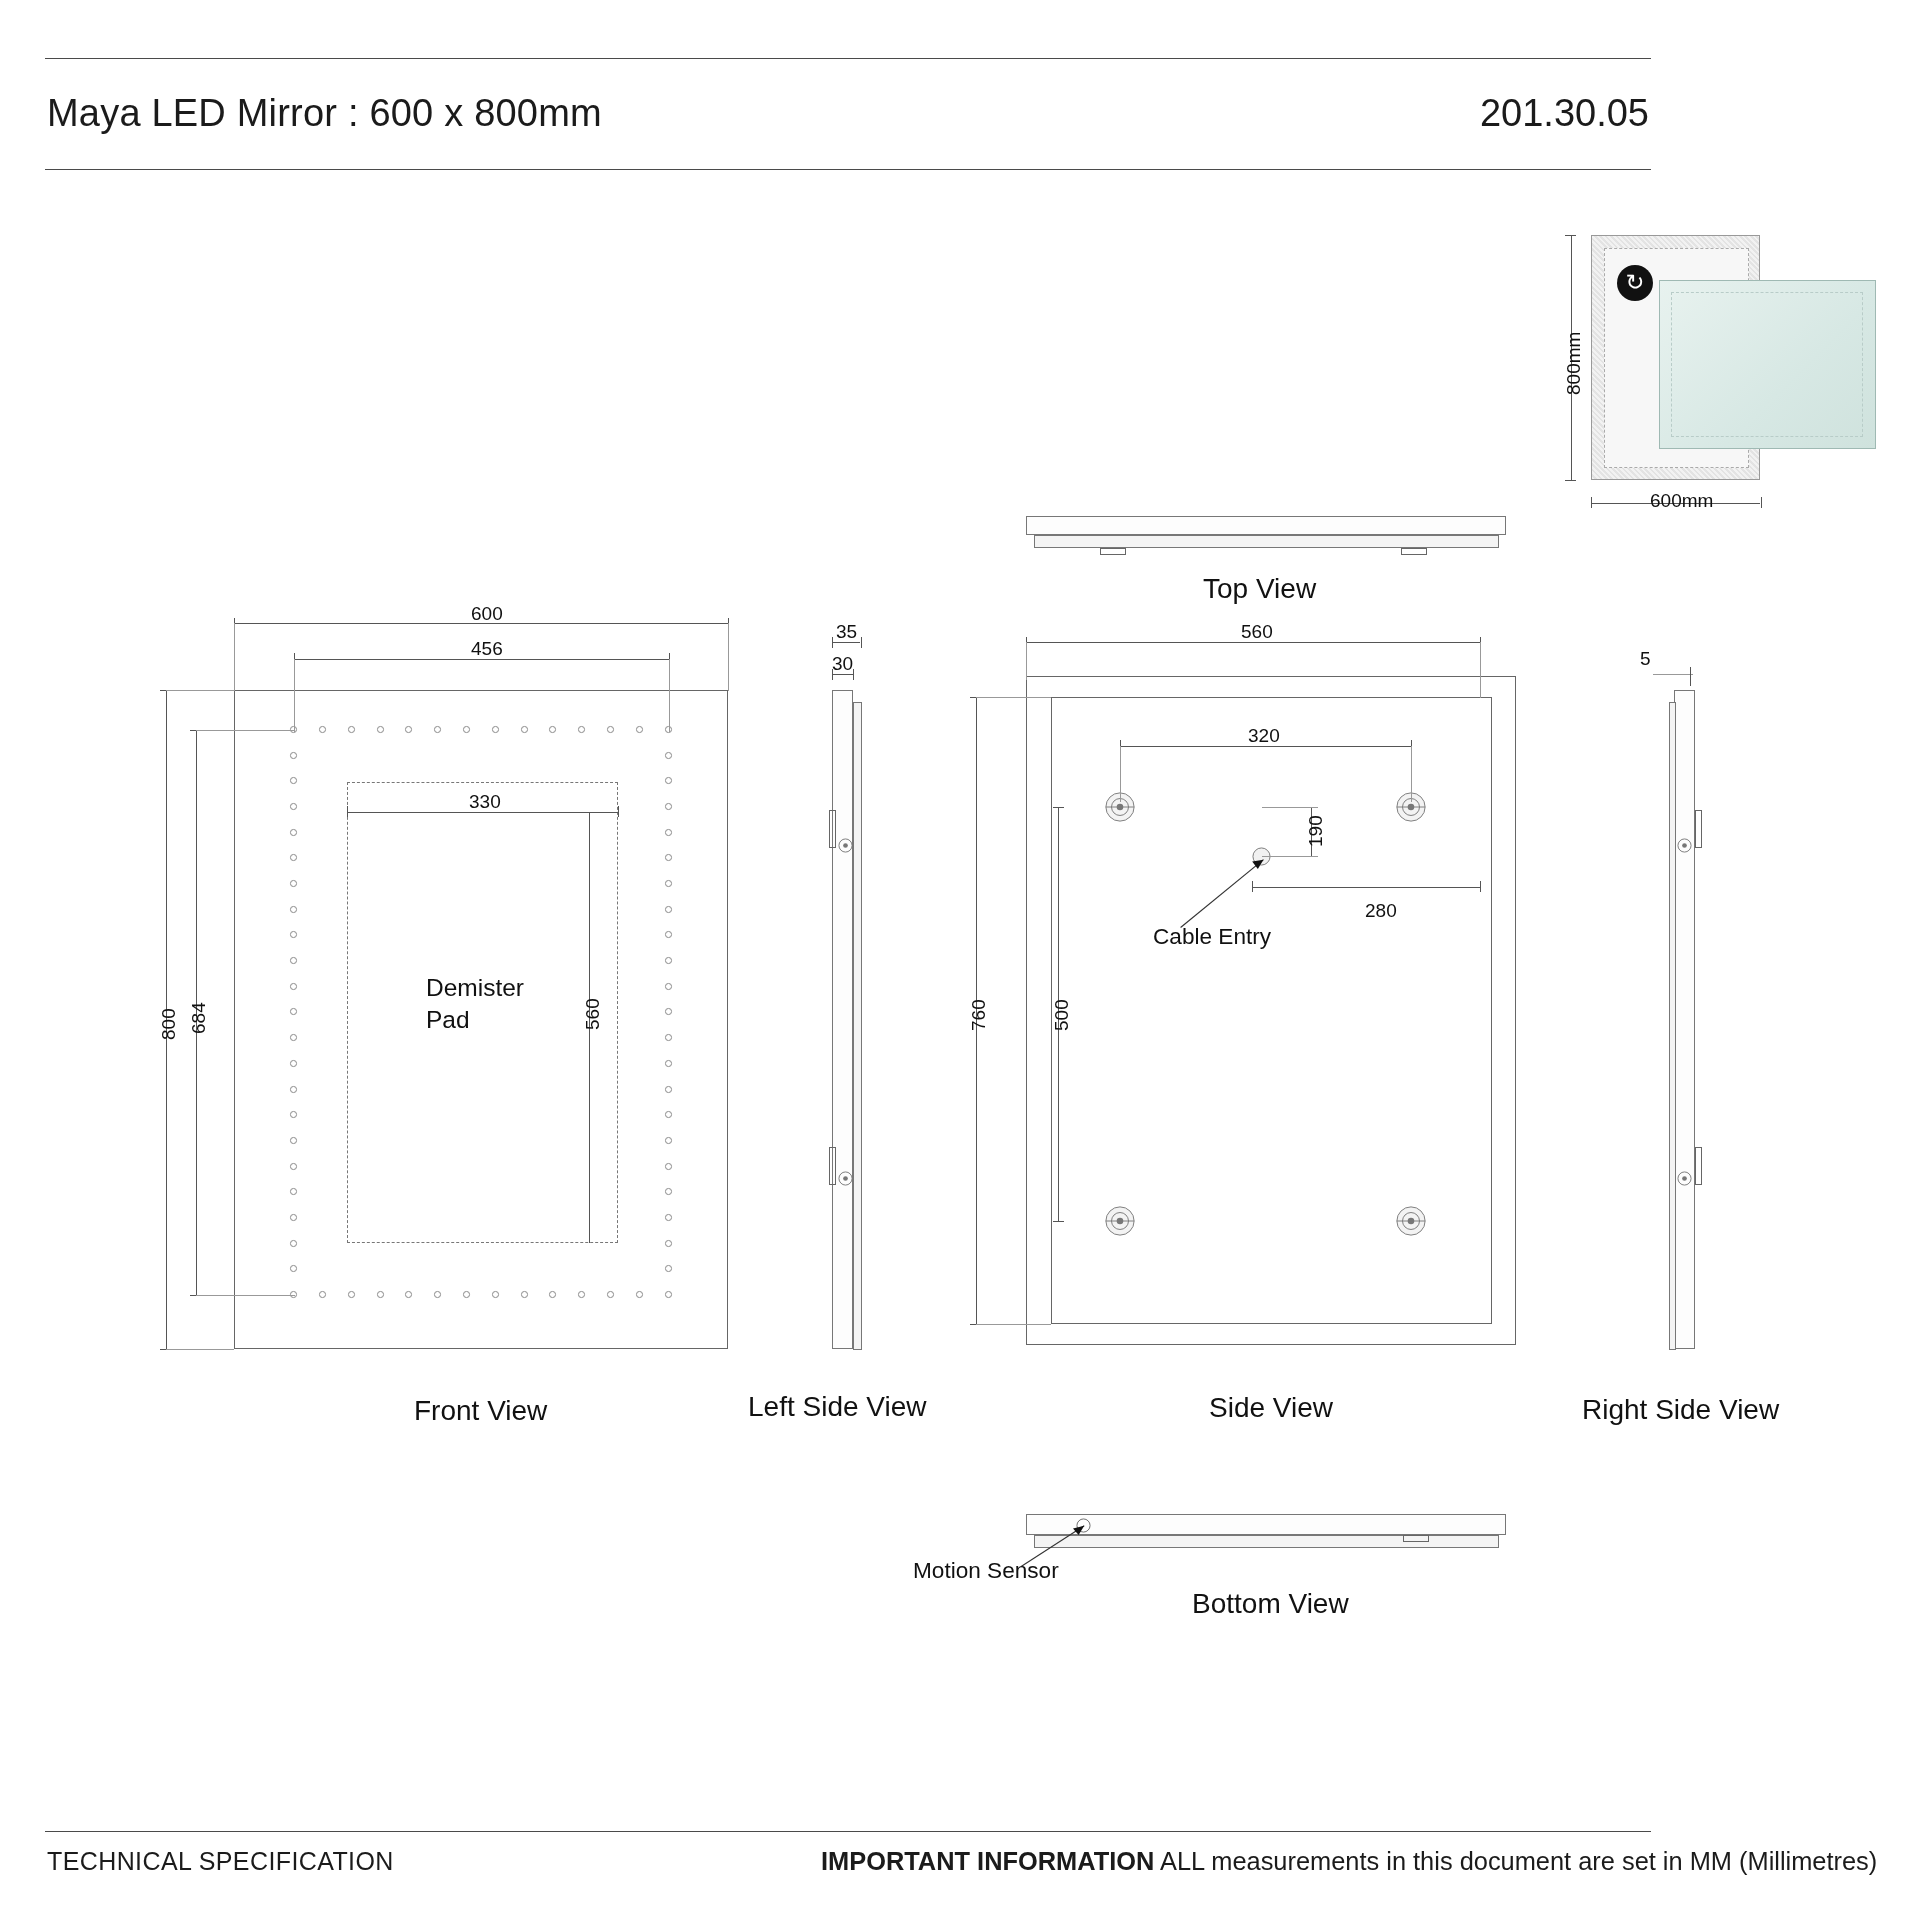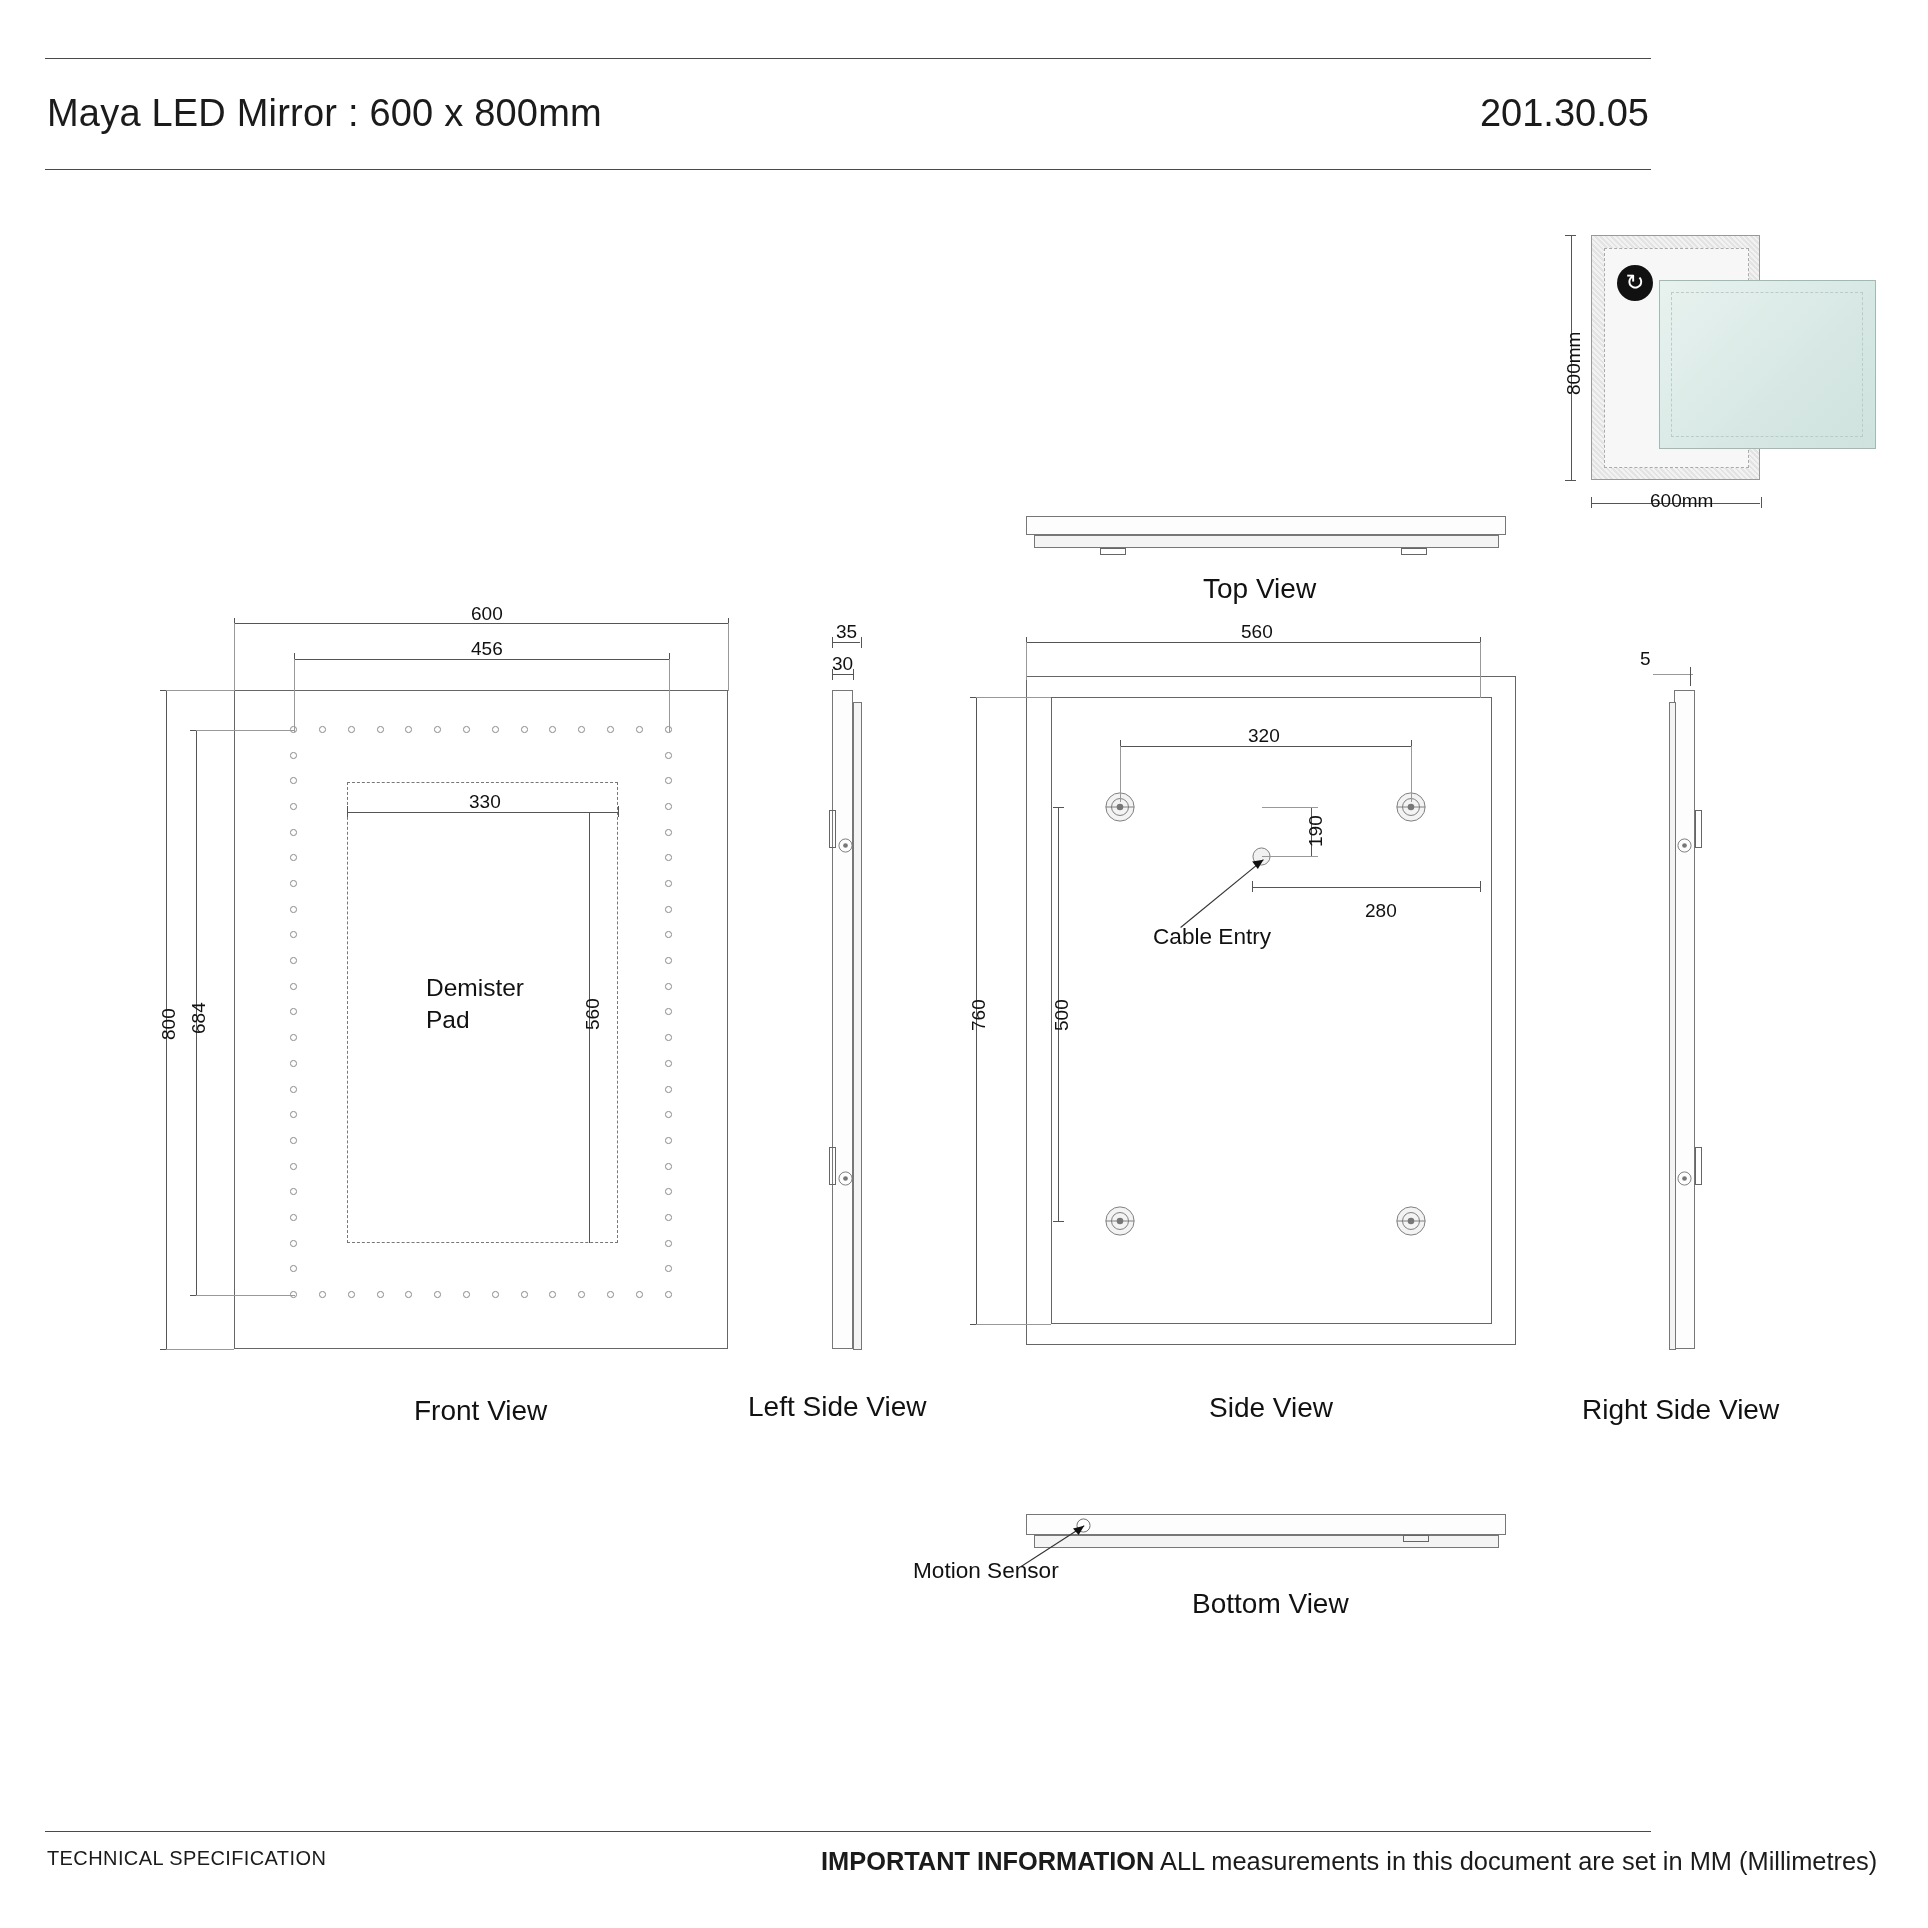--- a/index.html
+++ b/index.html
@@ -66,21 +66,21 @@
     left: 45px;
     right: 45px;
     top: 1831px;
     height: 0.9px;
     background: #4a4a4a;
   }
   .footer-left {
     position: absolute;
     left: 47px;
     top: 1847px;
-    font-size: 20px;
+    font-size: 25px;
     letter-spacing: 0.4px;
     color: #1b1b1b;
     white-space: nowrap;
   }
   .footer-right {
     position: absolute;
     left: 821px;
     top: 1847px;
     font-size: 25.4px;
     color: #1b1b1b;

